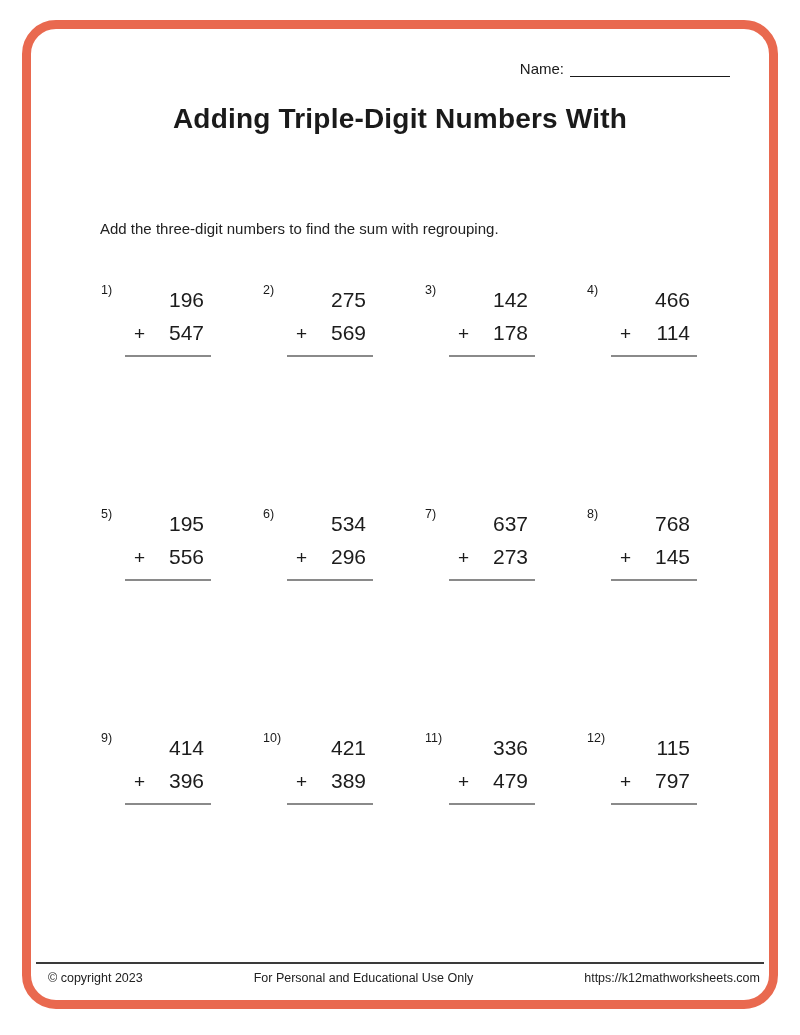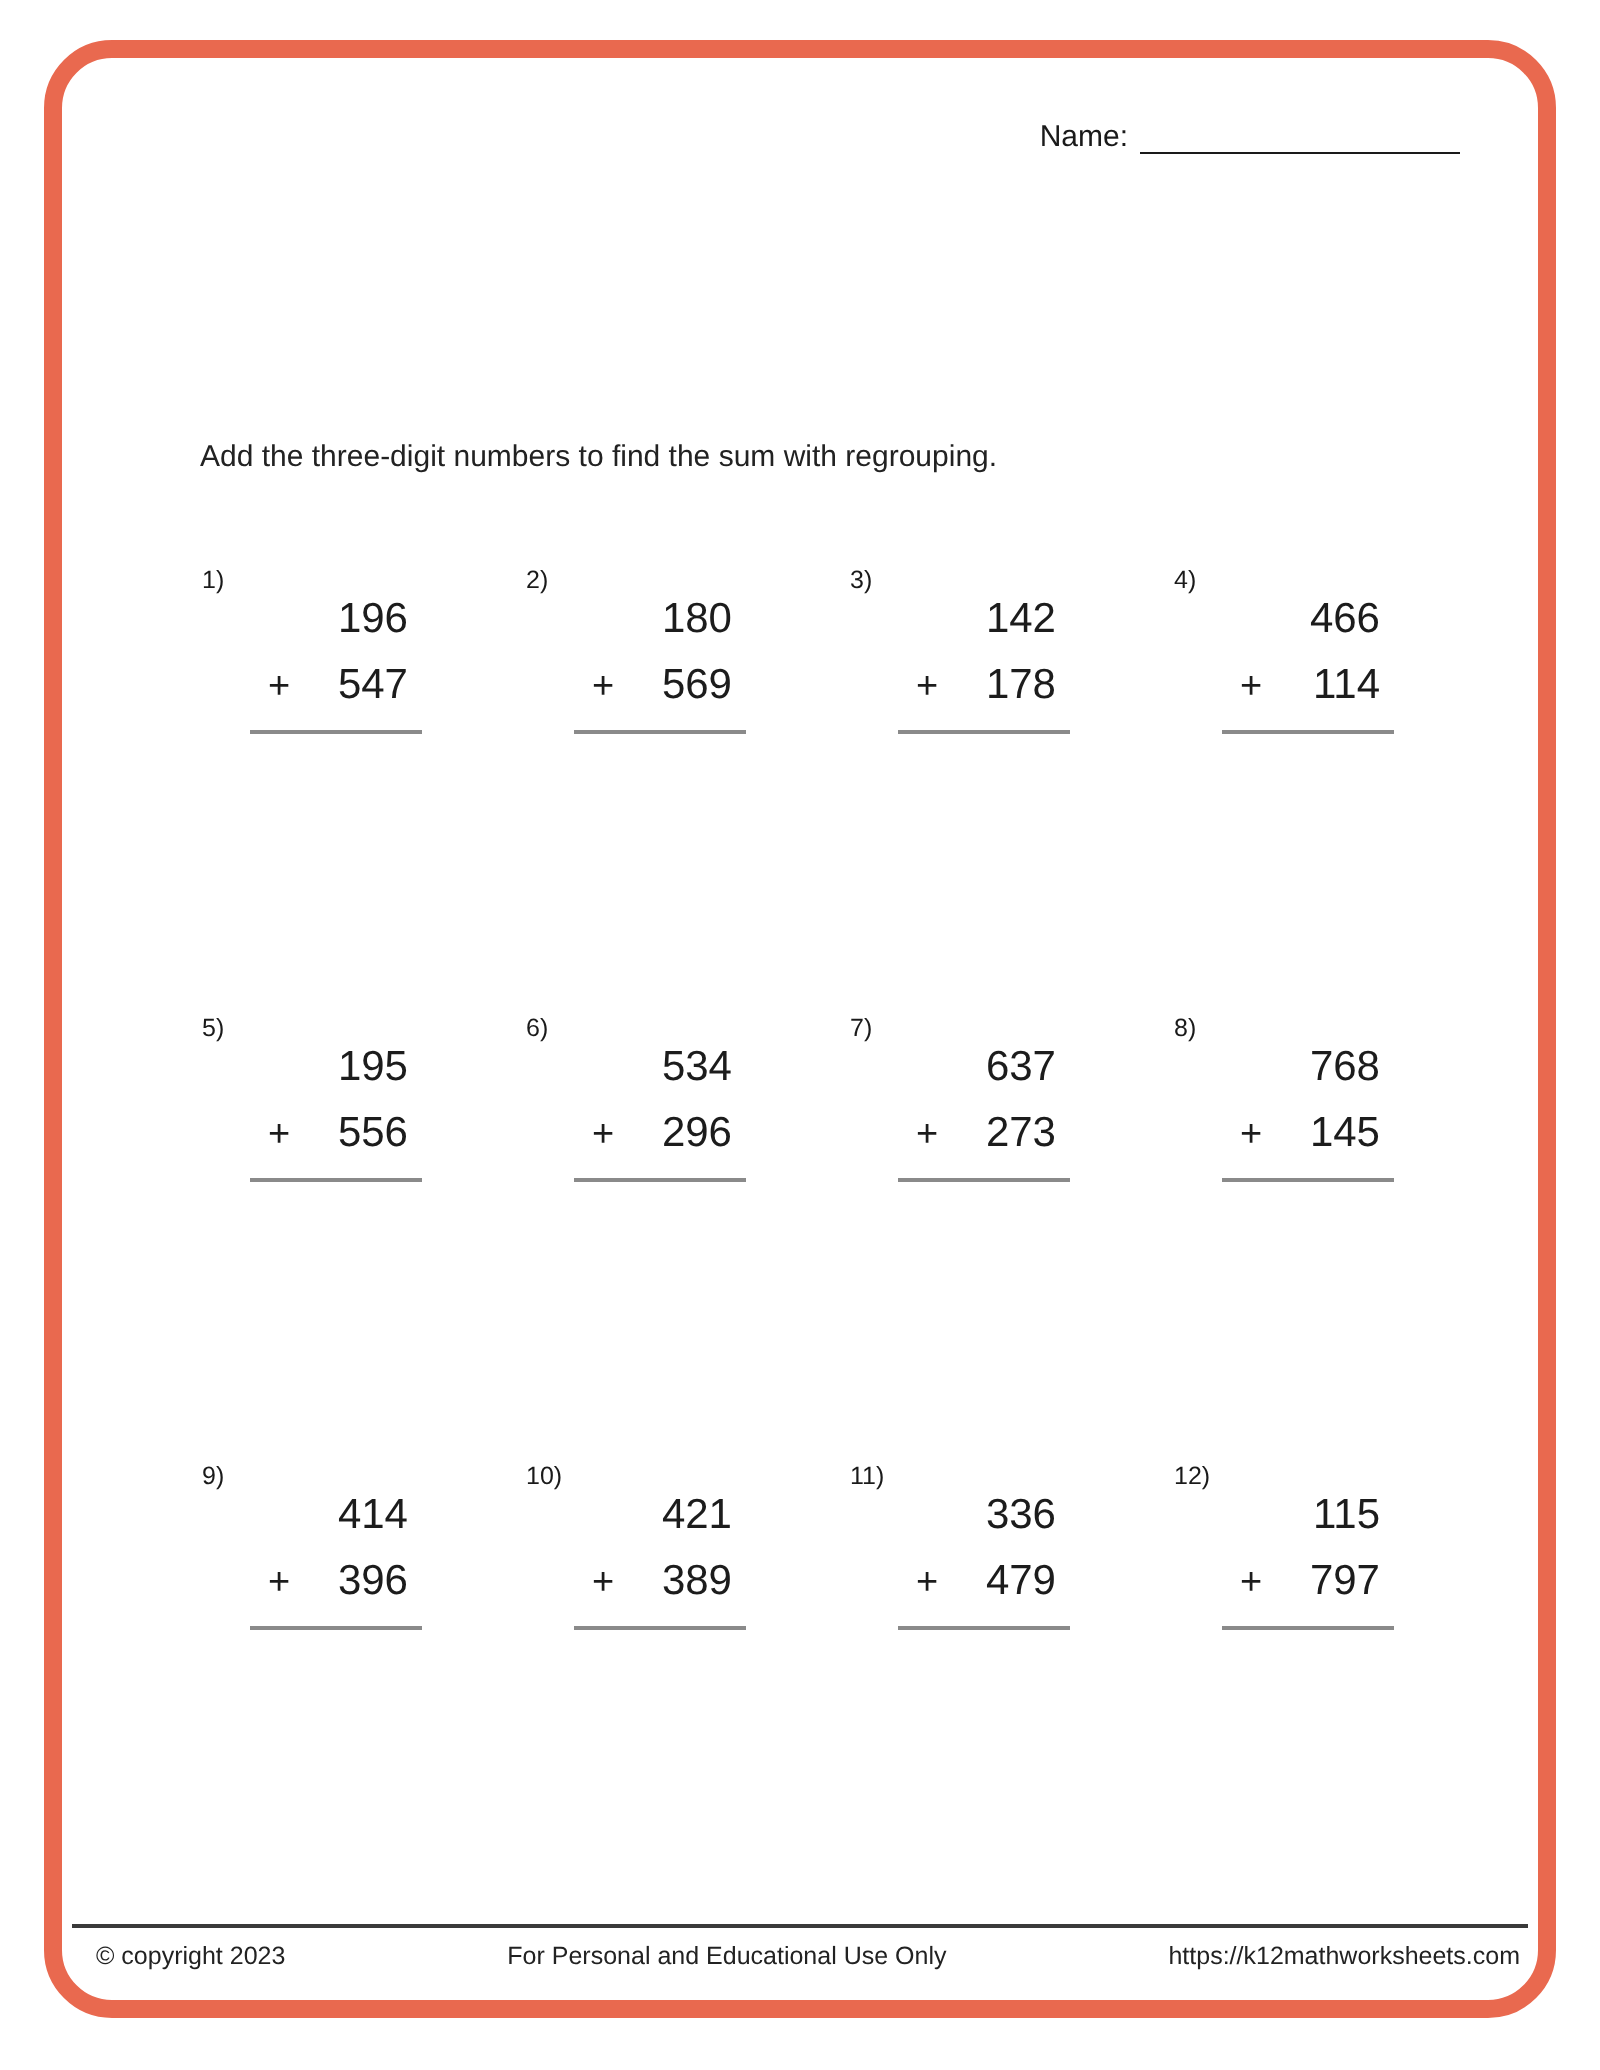--- a/index.html
+++ b/index.html
@@ -59,21 +59,21 @@
     position: relative;
   }
   .pnum {
     position: absolute;
     left: 1px; top: 2px;
     font-size: 12.5px;
     color: #1a1a1a;
   }
   .stack {
     margin-left: 25px;
-    margin-top: 12px;
+    margin-top: 2px;
     width: 86px;
     padding-bottom: 5px;
     border-bottom: 2.5px solid #8a8a8a;
     font-size: 21px;
     line-height: 33px;
     color: #1c1c1c;
   }
   .row-top {
     text-align: right;
     padding-right: 7px;
@@ -104,40 +104,41 @@
 <body>
 
 <div class="border-frame"></div>
 
 <div class="name-row">
   <span>Name:</span>
   <span class="name-line"></span>
 </div>
 
 <div class="title">
+  <div>Adding Triple-Digit Numbers With</div>
 </div>
 
 <div class="instruction">Add the three-digit numbers to find the sum with regrouping.</div>
 
 <div class="problems-grid">
   <div class="problem">
     <span class="pnum">1)</span>
     <div class="stack">
       <div class="row-top">196</div>
       <div class="row-bot">
         <span class="plus">+</span>
         <span>547</span>
       </div>
     </div>
   </div>
 
   <div class="problem">
     <span class="pnum">2)</span>
     <div class="stack">
-      <div class="row-top">180</div>
+      <div class="row-top">275</div>
       <div class="row-bot">
         <span class="plus">+</span>
         <span>569</span>
       </div>
     </div>
   </div>
 
   <div class="problem">
     <span class="pnum">3)</span>
     <div class="stack">

